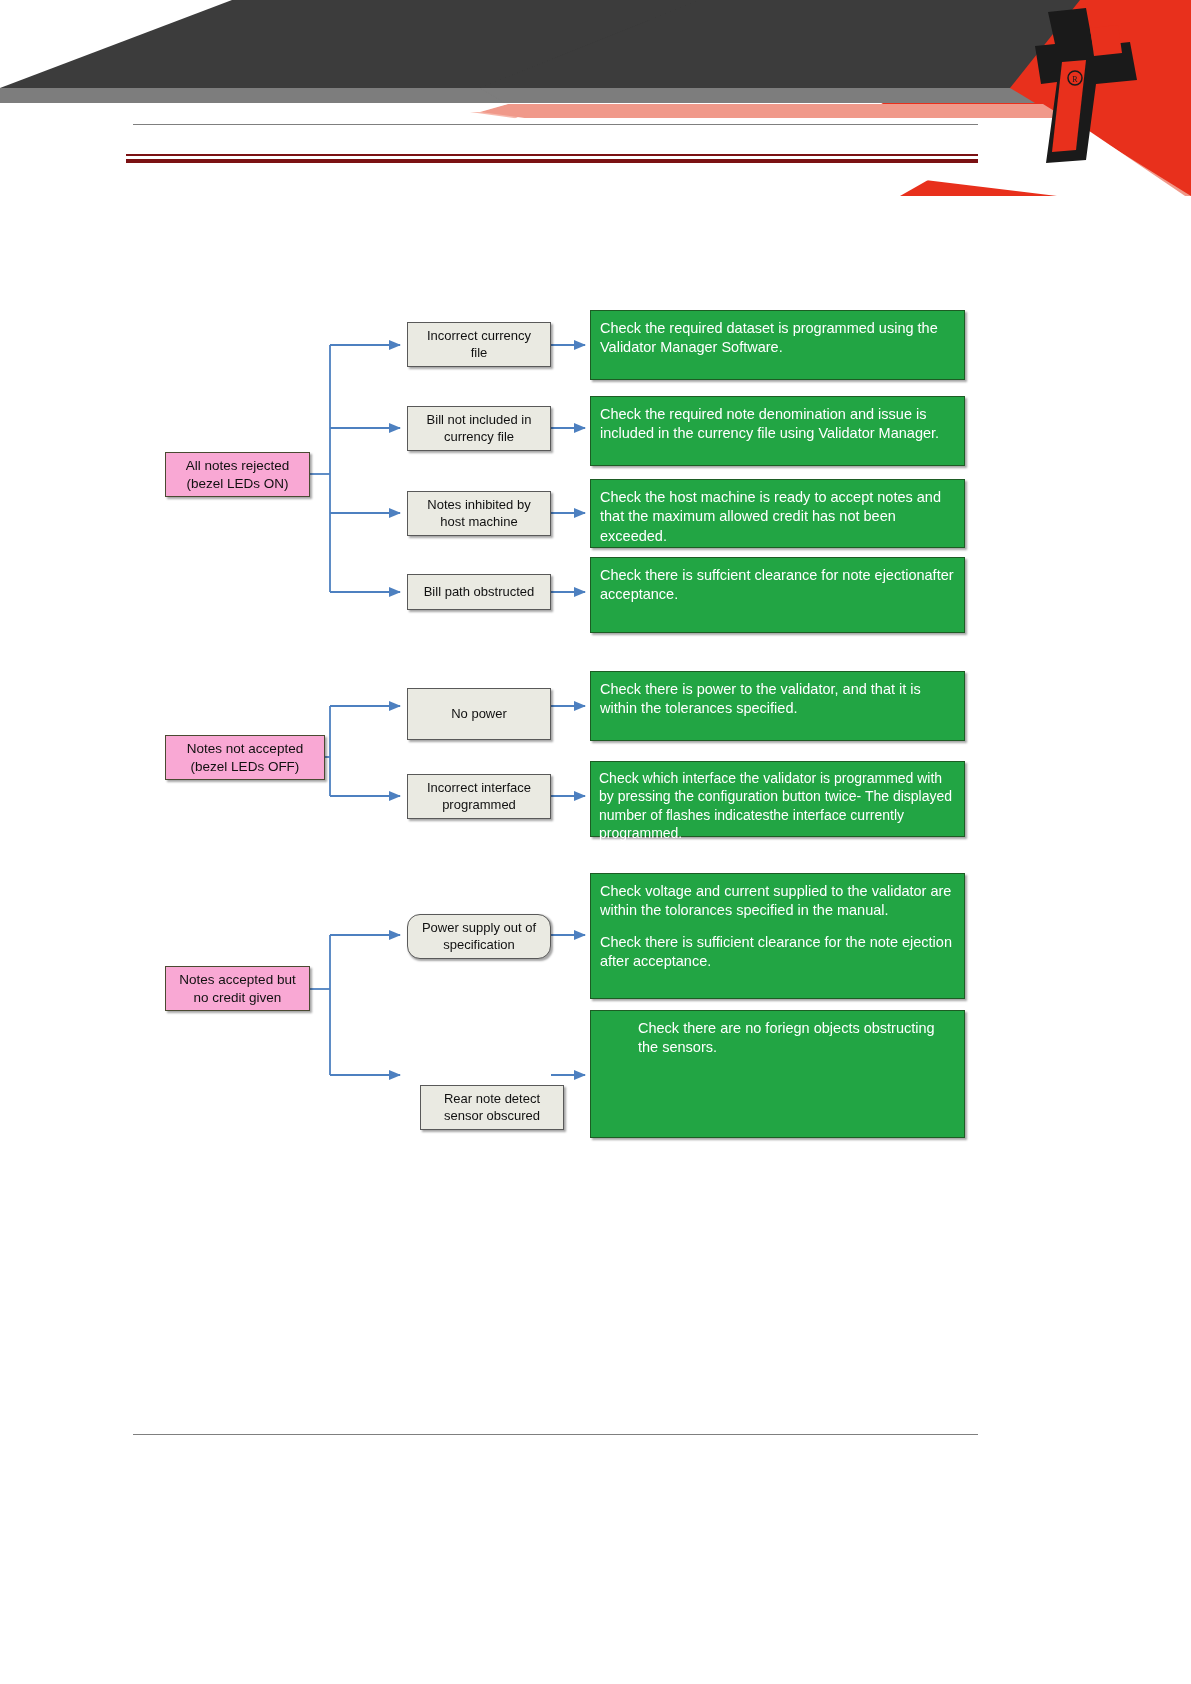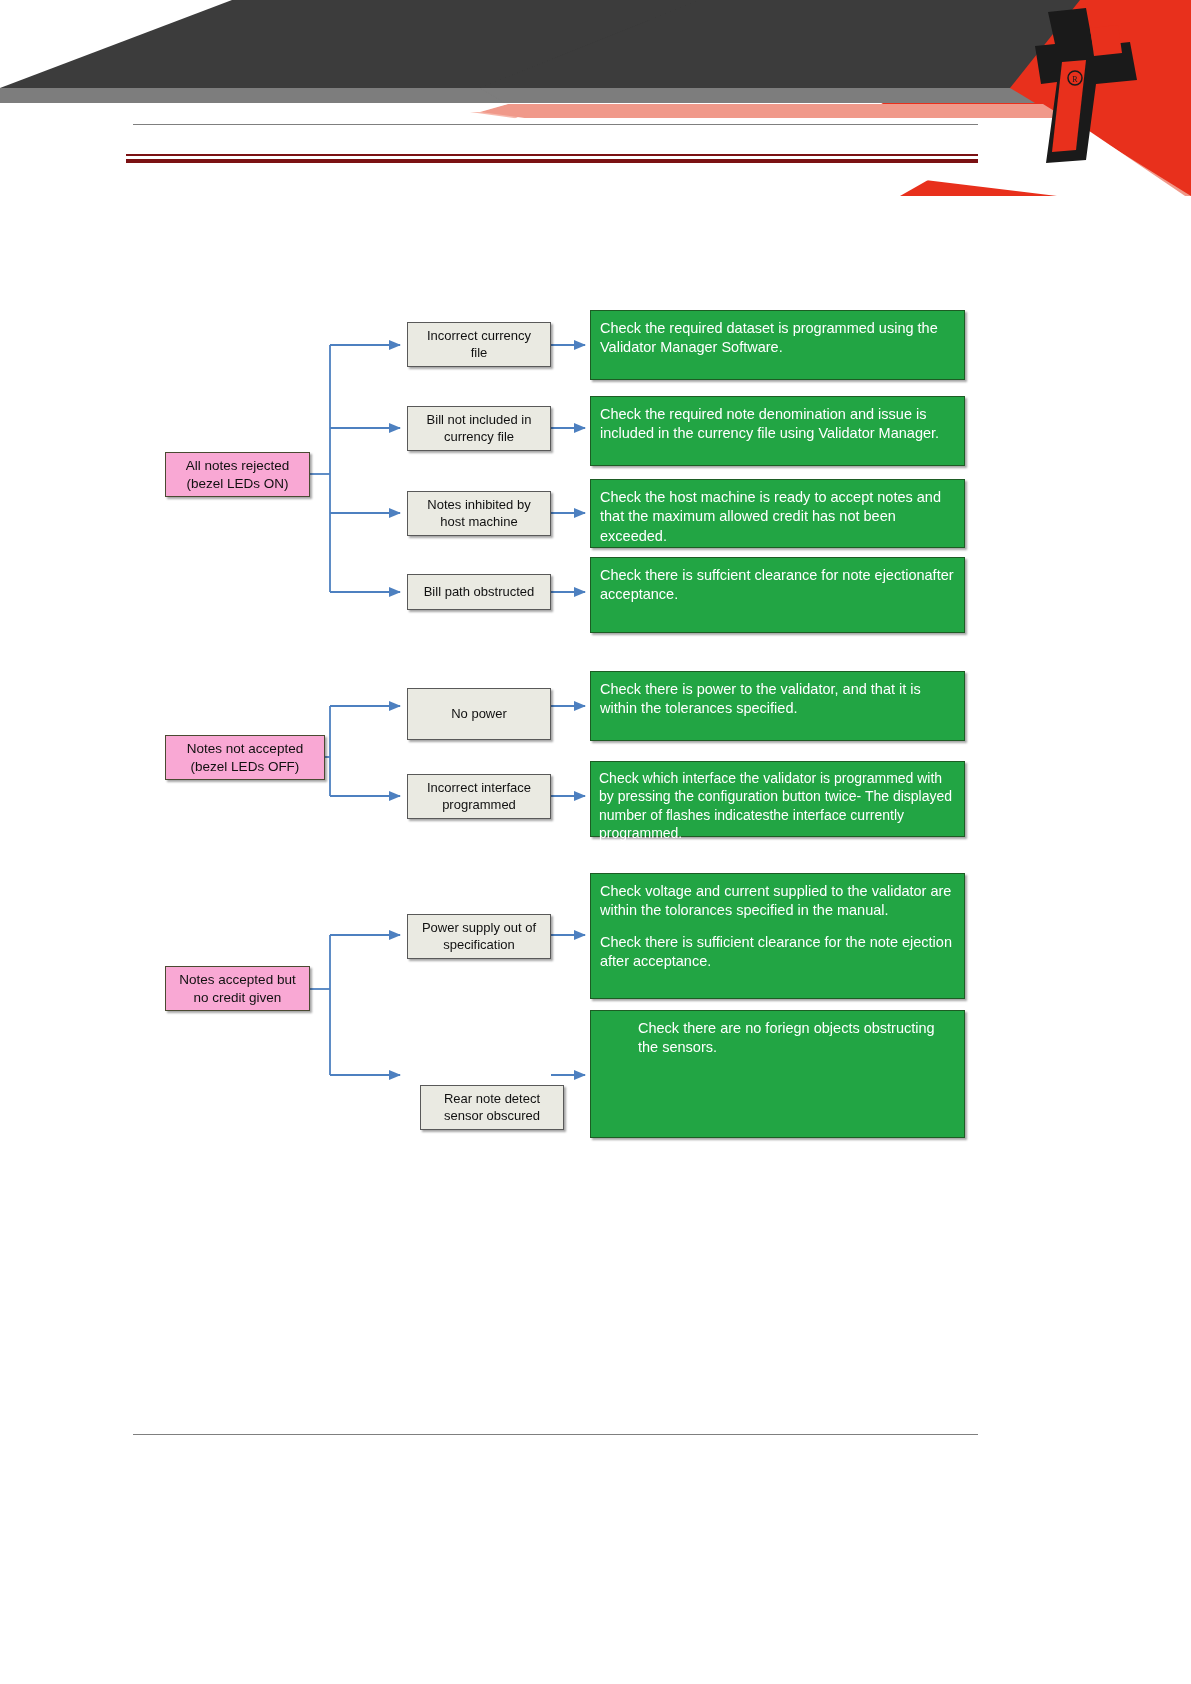--- a/index.html
+++ b/index.html
@@ -229,21 +229,21 @@
     <p>Check which interface the validator is programmed with by pressing the configuration button twice- The displayed number of flashes indicatesthe interface currently programmed.</p>
   </div>
 
   <div class="node problem" style="left:165px;top:966px;width:145px;height:45px;">
     <div>
       <span>Notes accepted but</span><br>
       <span>no credit given</span>
     </div>
   </div>
 
-  <div class="node cause" style="left:407px;top:914px;width:144px;height:45px;">
+  <div class="node cause" style="left:407px;top:914px;width:144px;height:45px;border-radius:13px;">
     <div>
       <span>Power supply out of</span><br>
       <span>specification</span>
     </div>
   </div>
 
   <div class="node cause" style="left:407px;top:1085px;width:144px;height:45px;margin-left:13px;">
     <div>
       <span>Rear note detect</span><br>
       <span>sensor obscured</span>

